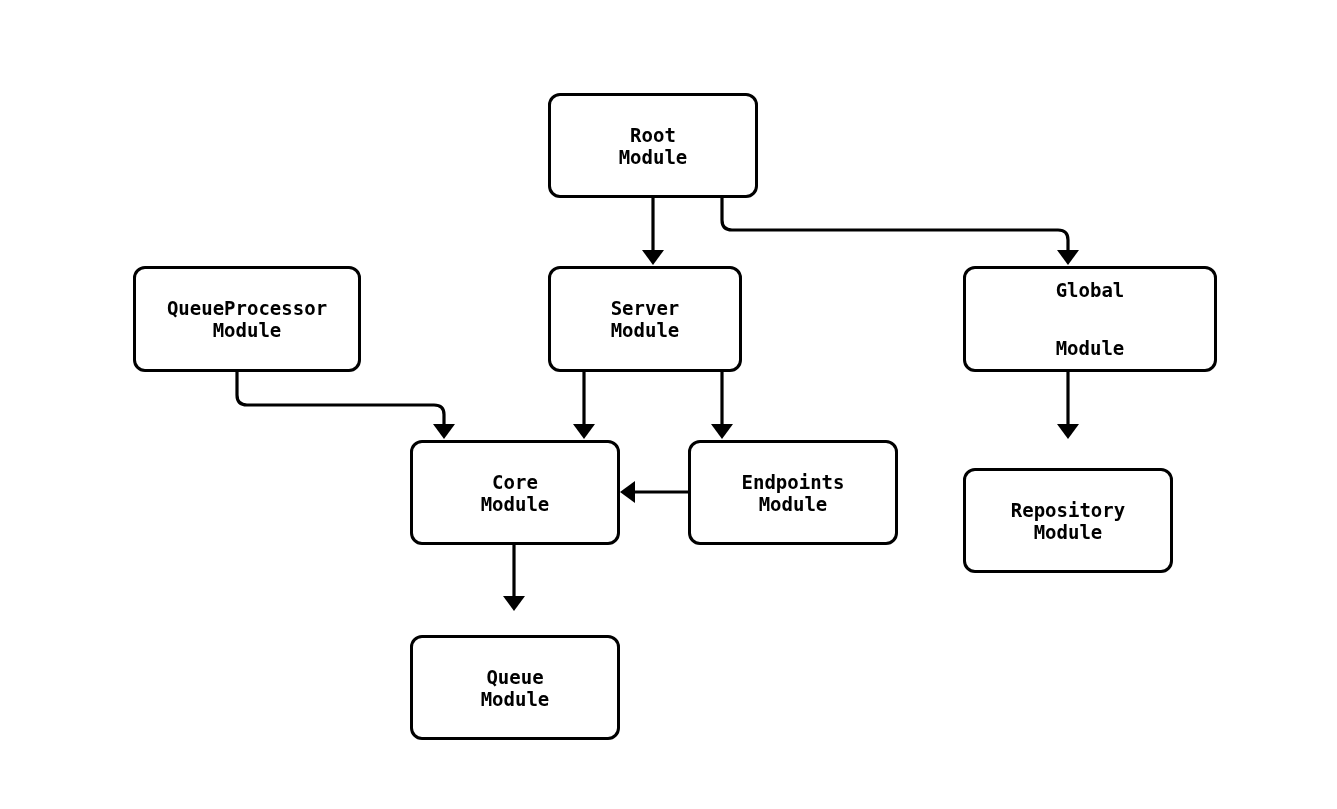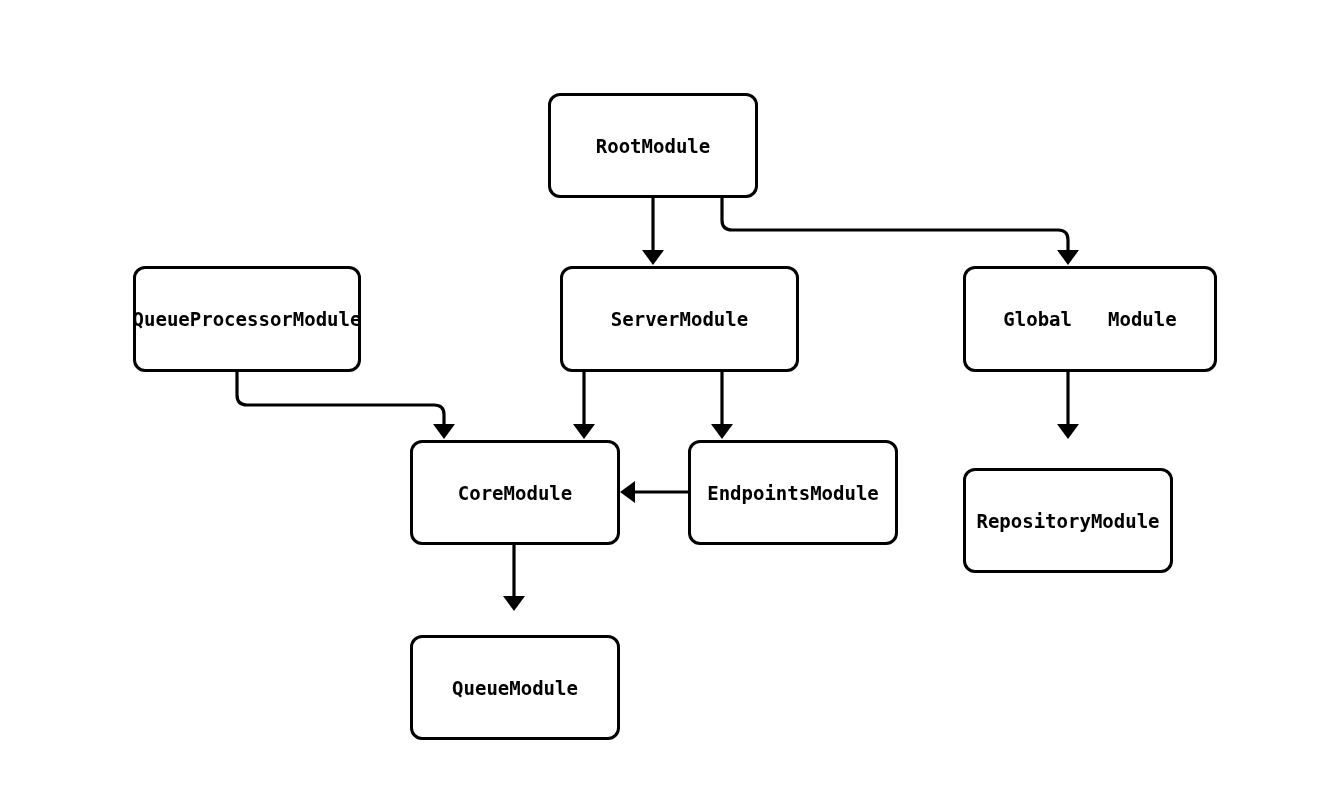--- a/index.html
+++ b/index.html
@@ -31,21 +31,21 @@
     fill: none;
     stroke: var(--stroke);
     stroke-width: 3.2;
   }
   .node {
     position: absolute;
     background: var(--node-fill);
     border: 3.2px solid var(--stroke);
     border-radius: 12px;
     display: flex;
-    flex-direction: row;
+    flex-direction: column;
     align-items: center;
     justify-content: center;
     color: var(--stroke);
     font-weight: 700;
     font-size: 19px;
     line-height: 22px;
     text-align: center;
     white-space: nowrap;
   }
 </style>
@@ -69,21 +69,21 @@
       <path d="M514,545 L514,596" class="edge" marker-end="url(#arrow)"></path>
     </svg>
 <div class="node" style="left: 548px; top: 93px; width: 210px; height: 105px;">
       <div>Root</div>
       <div>Module</div>
     </div>
     <div class="node" style="left: 133px; top: 266px; width: 228px; height: 106px;">
       <div>QueueProcessor</div>
       <div>Module</div>
     </div>
-    <div class="node" style="left: 548px; top: 266px; width: 239px; height: 106px; margin-left: 12px;">
+    <div class="node" style="left: 548px; top: 266px; width: 194px; height: 106px;">
       <div>Server</div>
       <div>Module</div>
     </div>
     <div class="node" style="left: 963px; top: 266px; width: 254px; height: 106px; gap: 36px;">
       <div>Global</div>
       <div>Module</div>
     </div>
     <div class="node" style="left: 410px; top: 440px; width: 210px; height: 105px;">
       <div>Core</div>
       <div>Module</div>

